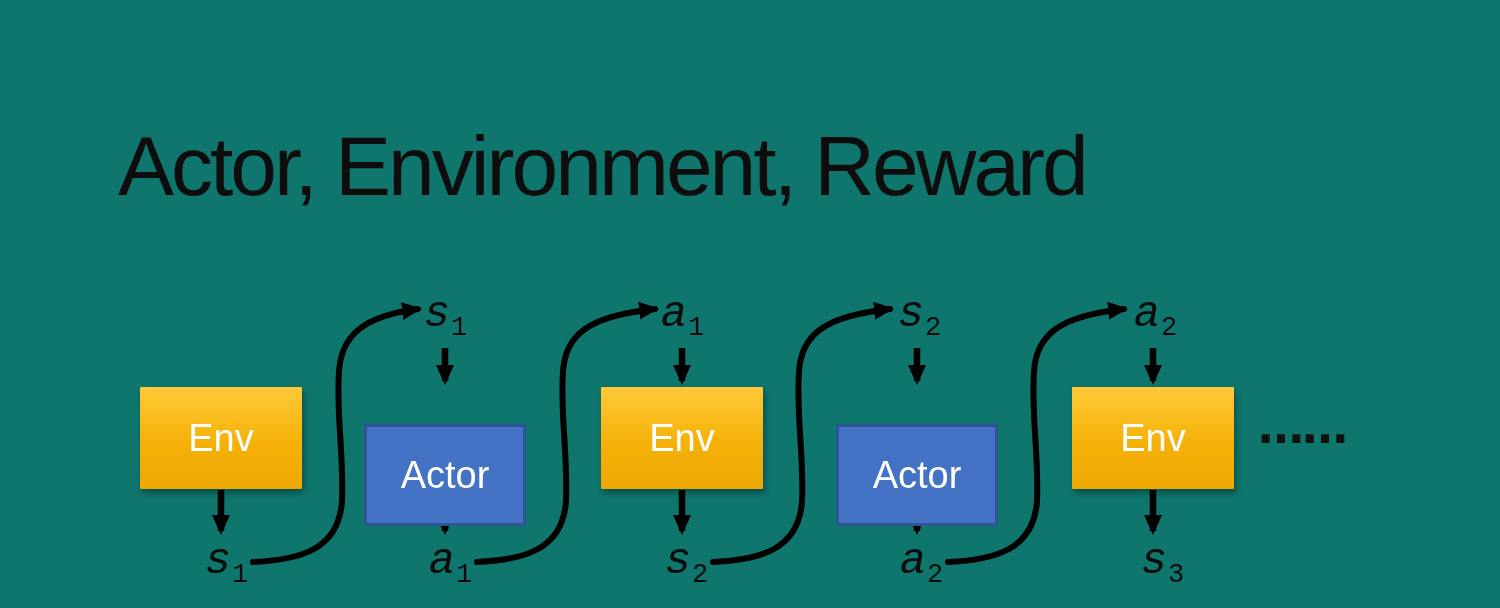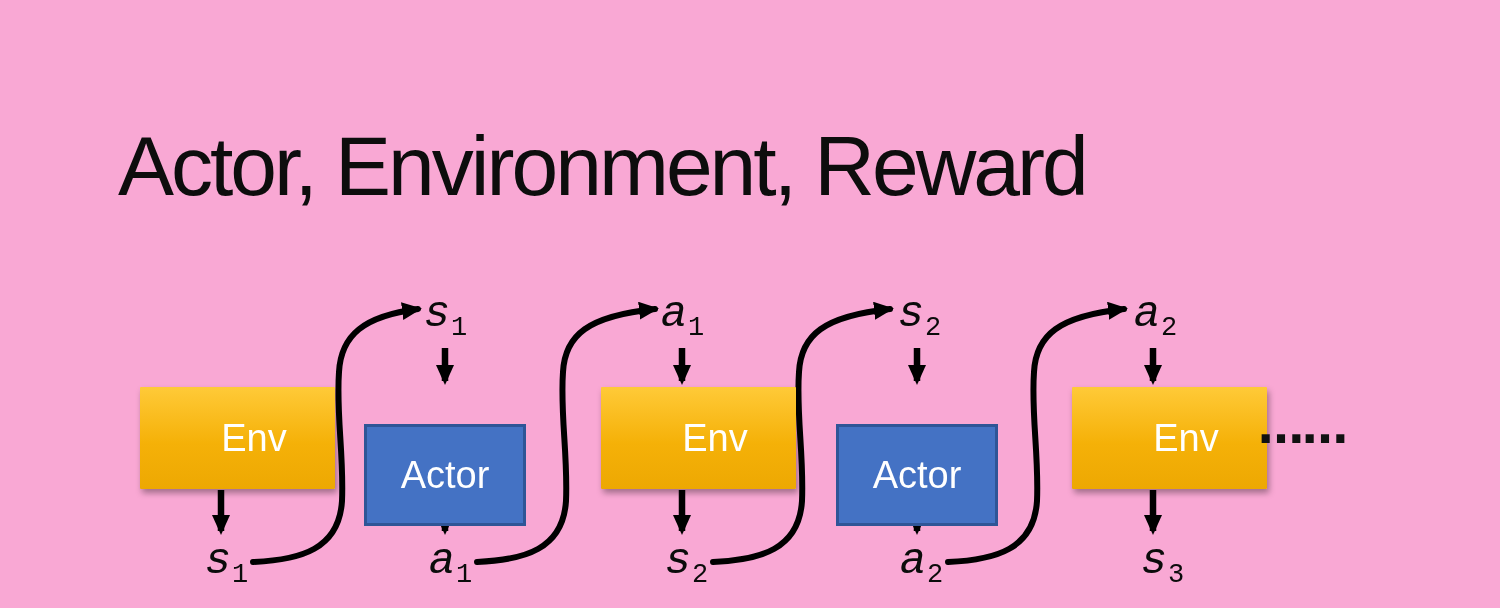--- a/index.html
+++ b/index.html
@@ -1,20 +1,20 @@
 <!DOCTYPE html>
 <html><head>
 <meta charset="utf-8">
 <style>
   html, body { margin: 0; padding: 0; background: #ffffff; }
   .slide {
     position: relative;
     width: 1500px;
     height: 608px;
-    background: #f9a8d4;
+    background: #0f766e;
     overflow: hidden;
     font-family: "Liberation Sans", sans-serif;
   }
   .title {
     position: absolute;
     left: 118px;
     top: 118px;
     margin: 0;
     font-size: 84px;
     font-weight: 300;
@@ -34,21 +34,20 @@
     align-items: center;
     justify-content: center;
     color: #ffffff;
     font-size: 38px;
     font-family: "Liberation Sans", sans-serif;
   }
   .box.env {
     background: linear-gradient(180deg, #FFCA38 0%, #F5B108 55%, #EDA802 100%);
     box-shadow: 2px 4px 6px rgba(0,0,0,0.35);
     border-radius: 1px;
-    padding-left: 33px;
   }
   .box.actor {
     background: #4472C4;
     border: 3px solid #2F5597;
     box-sizing: border-box;
     margin-top: 37px;
   }
   .mlabel {
     position: absolute;
     width: 80px;

